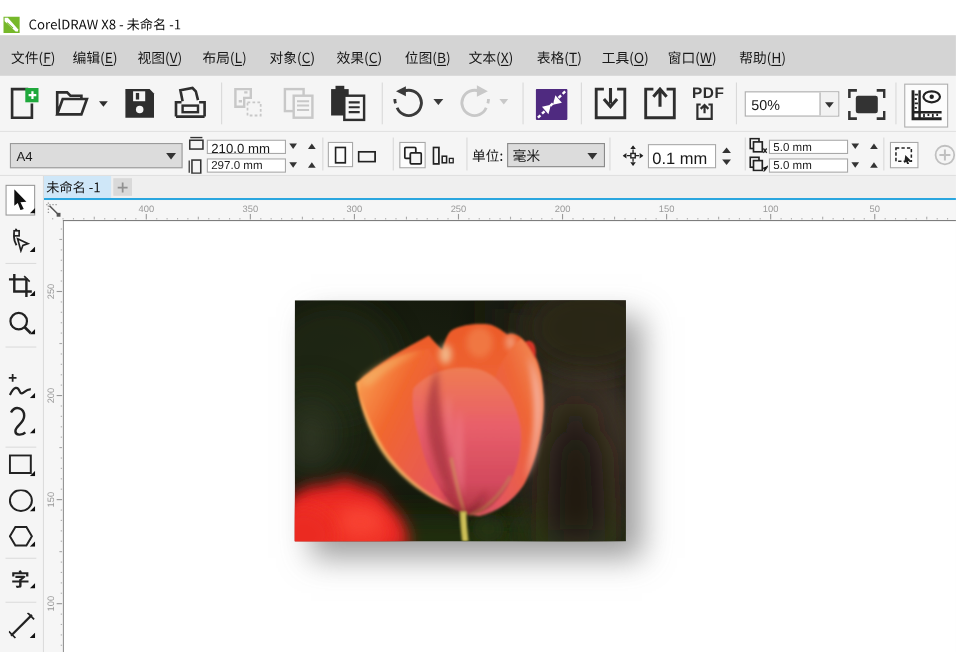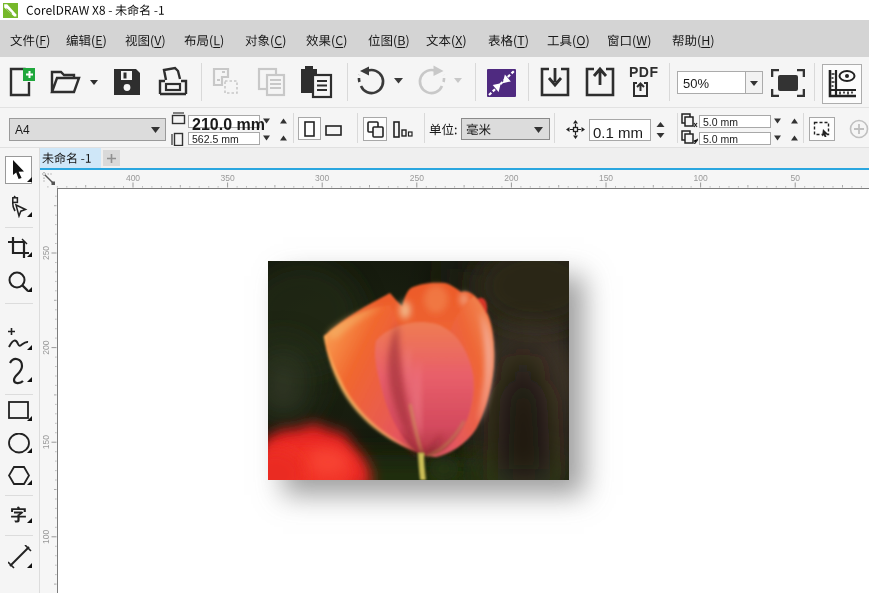--- a/index.html
+++ b/index.html
@@ -1,20 +1,20 @@
 <!DOCTYPE html>
 <html><head><meta charset="utf-8">
 <style>
 *{margin:0;padding:0;box-sizing:border-box}
 html,body{width:869px;height:593px;overflow:hidden;background:#fff;
  font-family:"Liberation Sans",sans-serif;}
 .abs{position:absolute}
 </style></head>
 <body>
-<div class="abs" style="left:0;top:0;width:869px;height:531px;background:#fff">
+<div class="abs" style="left:0;top:12px;width:869px;height:531px;background:#fff">
 <svg class="abs" style="left:3px;top:3px" width="15" height="15" viewBox="0 0 15 15">
       <rect width="15" height="15" fill="#76b82a"></rect>
       <path d="M1.2 1.2 L4.2 1.2 L13.4 11.6 L13.4 13.6 L11.2 13.6 L1.2 4.4 Z" fill="#fff"></path>
       <path d="M9.2 9.0 L13.4 13.6 L8.4 12.2 Z" fill="#76b82a" opacity="0.0"></path>
       <path d="M3.4 5.6 L8.8 10.6" stroke="#76b82a" stroke-width="1.1"></path>
     </svg>
 <svg style="position:absolute;left:26px;top:1.8px;overflow:visible" width="141" height="17" viewBox="0 -12.7 141 17">
       <path d="M4.5 0.2C5.7 0.2 6.5 -0.3 7.2 -1.1L6.6 -1.8C6.0 -1.2 5.4 -0.8 4.6 -0.8C2.9 -0.8 1.8 -2.2 1.8 -4.4C1.8 -6.6 3.0 -8.0 4.6 -8.0C5.4 -8.0 5.9 -7.6 6.4 -7.2L7.0 -7.9C6.5 -8.4 5.7 -9.0 4.6 -9.0C2.4 -9.0 0.7 -7.2 0.7 -4.4C0.7 -1.5 2.3 0.2 4.5 0.2Z M11.3 0.2C12.9 0.2 14.3 -1.1 14.3 -3.3C14.3 -5.4 12.9 -6.7 11.3 -6.7C9.7 -6.7 8.3 -5.4 8.3 -3.3C8.3 -1.1 9.7 0.2 11.3 0.2ZM11.3 -0.8C10.2 -0.8 9.4 -1.8 9.4 -3.3C9.4 -4.8 10.2 -5.8 11.3 -5.8C12.4 -5.8 13.2 -4.8 13.2 -3.3C13.2 -1.8 12.4 -0.8 11.3 -0.8Z M16.0 0.0H17.1V-4.2C17.6 -5.3 18.2 -5.7 18.8 -5.7C19.0 -5.7 19.2 -5.7 19.4 -5.6L19.6 -6.5C19.4 -6.6 19.2 -6.7 18.9 -6.7C18.2 -6.7 17.5 -6.2 17.1 -5.3H17.0L16.9 -6.5H16.0Z M23.3 0.2C24.2 0.2 24.9 -0.1 25.5 -0.5L25.1 -1.2C24.6 -0.9 24.1 -0.7 23.4 -0.7C22.2 -0.7 21.4 -1.6 21.3 -3.0H25.7C25.7 -3.2 25.7 -3.4 25.7 -3.6C25.7 -5.5 24.8 -6.7 23.1 -6.7C21.6 -6.7 20.2 -5.4 20.2 -3.3C20.2 -1.1 21.6 0.2 23.3 0.2ZM21.3 -3.8C21.4 -5.1 22.2 -5.8 23.1 -5.8C24.2 -5.8 24.8 -5.1 24.8 -3.8Z M28.5 0.2C28.8 0.2 29.0 0.1 29.1 0.1L29.0 -0.8C28.8 -0.8 28.8 -0.8 28.7 -0.8C28.6 -0.8 28.4 -0.9 28.4 -1.2V-9.6H27.3V-1.3C27.3 -0.4 27.7 0.2 28.5 0.2Z M30.9 0.0H33.1C35.7 0.0 37.2 -1.6 37.2 -4.4C37.2 -7.2 35.7 -8.8 33.0 -8.8H30.9ZM32.0 -0.9V-7.9H33.0C35.0 -7.9 36.0 -6.7 36.0 -4.4C36.0 -2.2 35.0 -0.9 33.0 -0.9Z M40.2 -4.6V-7.9H41.7C43.1 -7.9 43.8 -7.5 43.8 -6.3C43.8 -5.2 43.1 -4.6 41.7 -4.6ZM43.9 0.0H45.2L42.9 -3.9C44.1 -4.1 44.9 -5.0 44.9 -6.3C44.9 -8.2 43.6 -8.8 41.9 -8.8H39.1V0.0H40.2V-3.7H41.8Z M45.6 0.0H46.7L47.5 -2.7H50.7L51.6 0.0H52.8L49.8 -8.8H48.5ZM47.8 -3.6 48.2 -4.9C48.6 -5.9 48.8 -6.9 49.1 -7.9H49.2C49.5 -6.9 49.7 -5.9 50.1 -4.9L50.5 -3.6Z M55.0 0.0H56.3L57.6 -5.3C57.8 -6.0 57.9 -6.6 58.1 -7.3H58.1C58.2 -6.6 58.4 -6.0 58.5 -5.3L59.9 0.0H61.2L63.0 -8.8H62.0L61.0 -4.0C60.9 -3.1 60.7 -2.1 60.5 -1.2H60.5C60.3 -2.1 60.1 -3.1 59.8 -4.0L58.6 -8.8H57.6L56.4 -4.0C56.2 -3.1 56.0 -2.1 55.8 -1.2H55.7C55.5 -2.1 55.4 -3.1 55.2 -4.0L54.3 -8.8H53.1Z M66.2 0.0H67.4L68.7 -2.4C68.9 -2.8 69.1 -3.3 69.4 -3.8H69.4C69.7 -3.3 70.0 -2.8 70.2 -2.4L71.5 0.0H72.7L70.1 -4.5L72.5 -8.8H71.4L70.2 -6.6C70.0 -6.1 69.8 -5.8 69.6 -5.3H69.5C69.2 -5.8 69.1 -6.1 68.8 -6.6L67.6 -8.8H66.4L68.8 -4.5Z M76.3 0.2C77.9 0.2 79.0 -0.8 79.0 -2.1C79.0 -3.3 78.3 -4.0 77.5 -4.4V-4.5C78.1 -4.9 78.7 -5.7 78.7 -6.6C78.7 -8.0 77.8 -8.9 76.3 -8.9C74.9 -8.9 73.9 -8.0 73.9 -6.7C73.9 -5.8 74.4 -5.1 75.1 -4.7V-4.6C74.3 -4.2 73.5 -3.4 73.5 -2.2C73.5 -0.8 74.6 0.2 76.3 0.2ZM76.9 -4.8C75.8 -5.2 74.9 -5.7 74.9 -6.7C74.9 -7.5 75.5 -8.1 76.3 -8.1C77.2 -8.1 77.8 -7.4 77.8 -6.6C77.8 -5.9 77.5 -5.3 76.9 -4.8ZM76.3 -0.7C75.2 -0.7 74.4 -1.3 74.4 -2.3C74.4 -3.1 74.9 -3.8 75.6 -4.3C76.9 -3.8 78.0 -3.3 78.0 -2.1C78.0 -1.3 77.3 -0.7 76.3 -0.7Z M82.8 -2.9H85.9V-3.8H82.8Z M94.6 -10.1V-8.1H90.7V-7.2H94.6V-5.1H89.9V-4.3H94.1C93.0 -2.7 91.2 -1.2 89.5 -0.5C89.7 -0.3 90.0 0.1 90.2 0.3C91.8 -0.5 93.5 -2.0 94.6 -3.6V1.0H95.6V-3.6C96.7 -2.0 98.4 -0.5 100.0 0.3C100.2 0.1 100.5 -0.3 100.7 -0.5C99.0 -1.2 97.2 -2.7 96.1 -4.3H100.4V-5.1H95.6V-7.2H99.6V-8.1H95.6V-10.1Z M107.2 -10.2C106.0 -8.6 103.7 -7.1 101.5 -6.5C101.7 -6.3 101.9 -5.9 102.0 -5.6C102.9 -5.9 103.8 -6.3 104.7 -6.9V-6.1H109.5V-6.9C110.3 -6.4 111.2 -6.0 112.0 -5.7C112.2 -6.0 112.5 -6.3 112.7 -6.6C110.8 -7.0 108.8 -8.2 107.7 -9.4L107.9 -9.7ZM104.8 -6.9C105.6 -7.5 106.5 -8.1 107.1 -8.8C107.8 -8.1 108.6 -7.5 109.4 -6.9ZM102.6 -5.1V0.0H103.5V-1.0H106.3V-5.1ZM103.5 -4.3H105.5V-1.8H103.5ZM107.6 -5.1V1.0H108.5V-4.3H110.8V-1.7C110.8 -1.6 110.7 -1.5 110.5 -1.5C110.4 -1.5 109.8 -1.5 109.1 -1.5C109.2 -1.3 109.4 -0.9 109.4 -0.7C110.3 -0.7 110.9 -0.7 111.2 -0.8C111.6 -1.0 111.6 -1.2 111.6 -1.7V-5.1Z M116.3 -6.3C116.9 -5.9 117.6 -5.4 118.1 -4.9C116.7 -4.1 115.2 -3.6 113.7 -3.3C113.8 -3.1 114.1 -2.7 114.1 -2.4C114.8 -2.6 115.5 -2.8 116.1 -3.0V0.9H117.0V0.3H122.4V0.9H123.3V-4.1H118.5C120.5 -5.1 122.3 -6.6 123.2 -8.6L122.6 -8.9L122.5 -8.9H118.2C118.5 -9.2 118.8 -9.6 119.0 -9.9L118.0 -10.1C117.3 -9.0 115.9 -7.6 113.9 -6.7C114.2 -6.6 114.4 -6.2 114.6 -6.0C115.7 -6.6 116.7 -7.3 117.4 -8.1H121.9C121.2 -7.0 120.2 -6.1 119.0 -5.3C118.4 -5.8 117.6 -6.4 117.0 -6.9ZM122.4 -0.5H117.0V-3.3H122.4Z M128.4 -2.9H131.4V-3.8H128.4Z M133.0 0.0H137.8V-0.9H136.1V-8.8H135.2C134.8 -8.5 134.2 -8.3 133.4 -8.2V-7.5H135.0V-0.9H133.0Z" fill="#111"></path>
     </svg>
     <div class="abs" style="left:0px;top:20px;width:869px;height:37px;background:#d4d4d4"></div>
@@ -172,23 +172,23 @@
 <svg class="abs" style="left:150px;top:126px" width="12" height="8" viewBox="0 0 12 8">
       <path d="M1 1 l9 0 l-4.5 6 z" fill="#333"></path>
     </svg>
 <svg class="abs" style="left:171px;top:112px" width="15" height="34" viewBox="0 0 15 34">
       <rect x="1.5" y="3.5" width="12" height="8" fill="none" stroke="#333" stroke-width="1.4"></rect>
       <path d="M2 1 h11" stroke="#333" stroke-width="1.2"></path>
       <rect x="3.5" y="21.5" width="8" height="12" fill="none" stroke="#333" stroke-width="1.4"></rect>
       <path d="M1 22 v11" stroke="#333" stroke-width="1.2"></path>
     </svg>
 <div class="abs" style="left:188px;top:114.5px;width:72px;height:13px;background:#fff;border:1px solid #a8a8a8"></div>
-<div class="abs" style="left:192px;top:115.5px;font-size:16px;color:#1a1a1a;font-weight:700;white-space:nowrap;">210.0 mm</div>
+<div class="abs" style="left:192px;top:115.5px;font-size:12px;color:#1a1a1a;font-weight:400;white-space:nowrap;">210.0 mm</div>
 <div class="abs" style="left:188px;top:131.5px;width:72px;height:13px;background:#fff;border:1px solid #a8a8a8"></div>
-<div class="abs" style="left:192px;top:132.5px;font-size:10.5px;color:#1a1a1a;font-weight:400;white-space:nowrap;">562.5 mm</div>
+<div class="abs" style="left:192px;top:132.5px;font-size:10.5px;color:#1a1a1a;font-weight:400;white-space:nowrap;">297.0 mm</div>
 <svg class="abs" style="left:262px;top:117px" width="26" height="8" viewBox="0 0 26 8">
       <path d="M1 1.5 l7 0 l-3.5 5 z" fill="#333"></path>
       <path d="M18 6.5 l3.5 -5 l3.5 5 z" fill="#333"></path>
     </svg>
 <svg class="abs" style="left:262px;top:134px" width="26" height="8" viewBox="0 0 26 8">
       <path d="M1 1.5 l7 0 l-3.5 5 z" fill="#333"></path>
       <path d="M18 6.5 l3.5 -5 l3.5 5 z" fill="#333"></path>
     </svg>
 <div class="abs" style="left:297.8px;top:117.3px;width:23px;height:23px;background:#fdfdfd;border:1px solid #a8a8a8"></div>
 <svg class="abs" style="left:304px;top:121px" width="11" height="16" viewBox="0 0 11 16">

